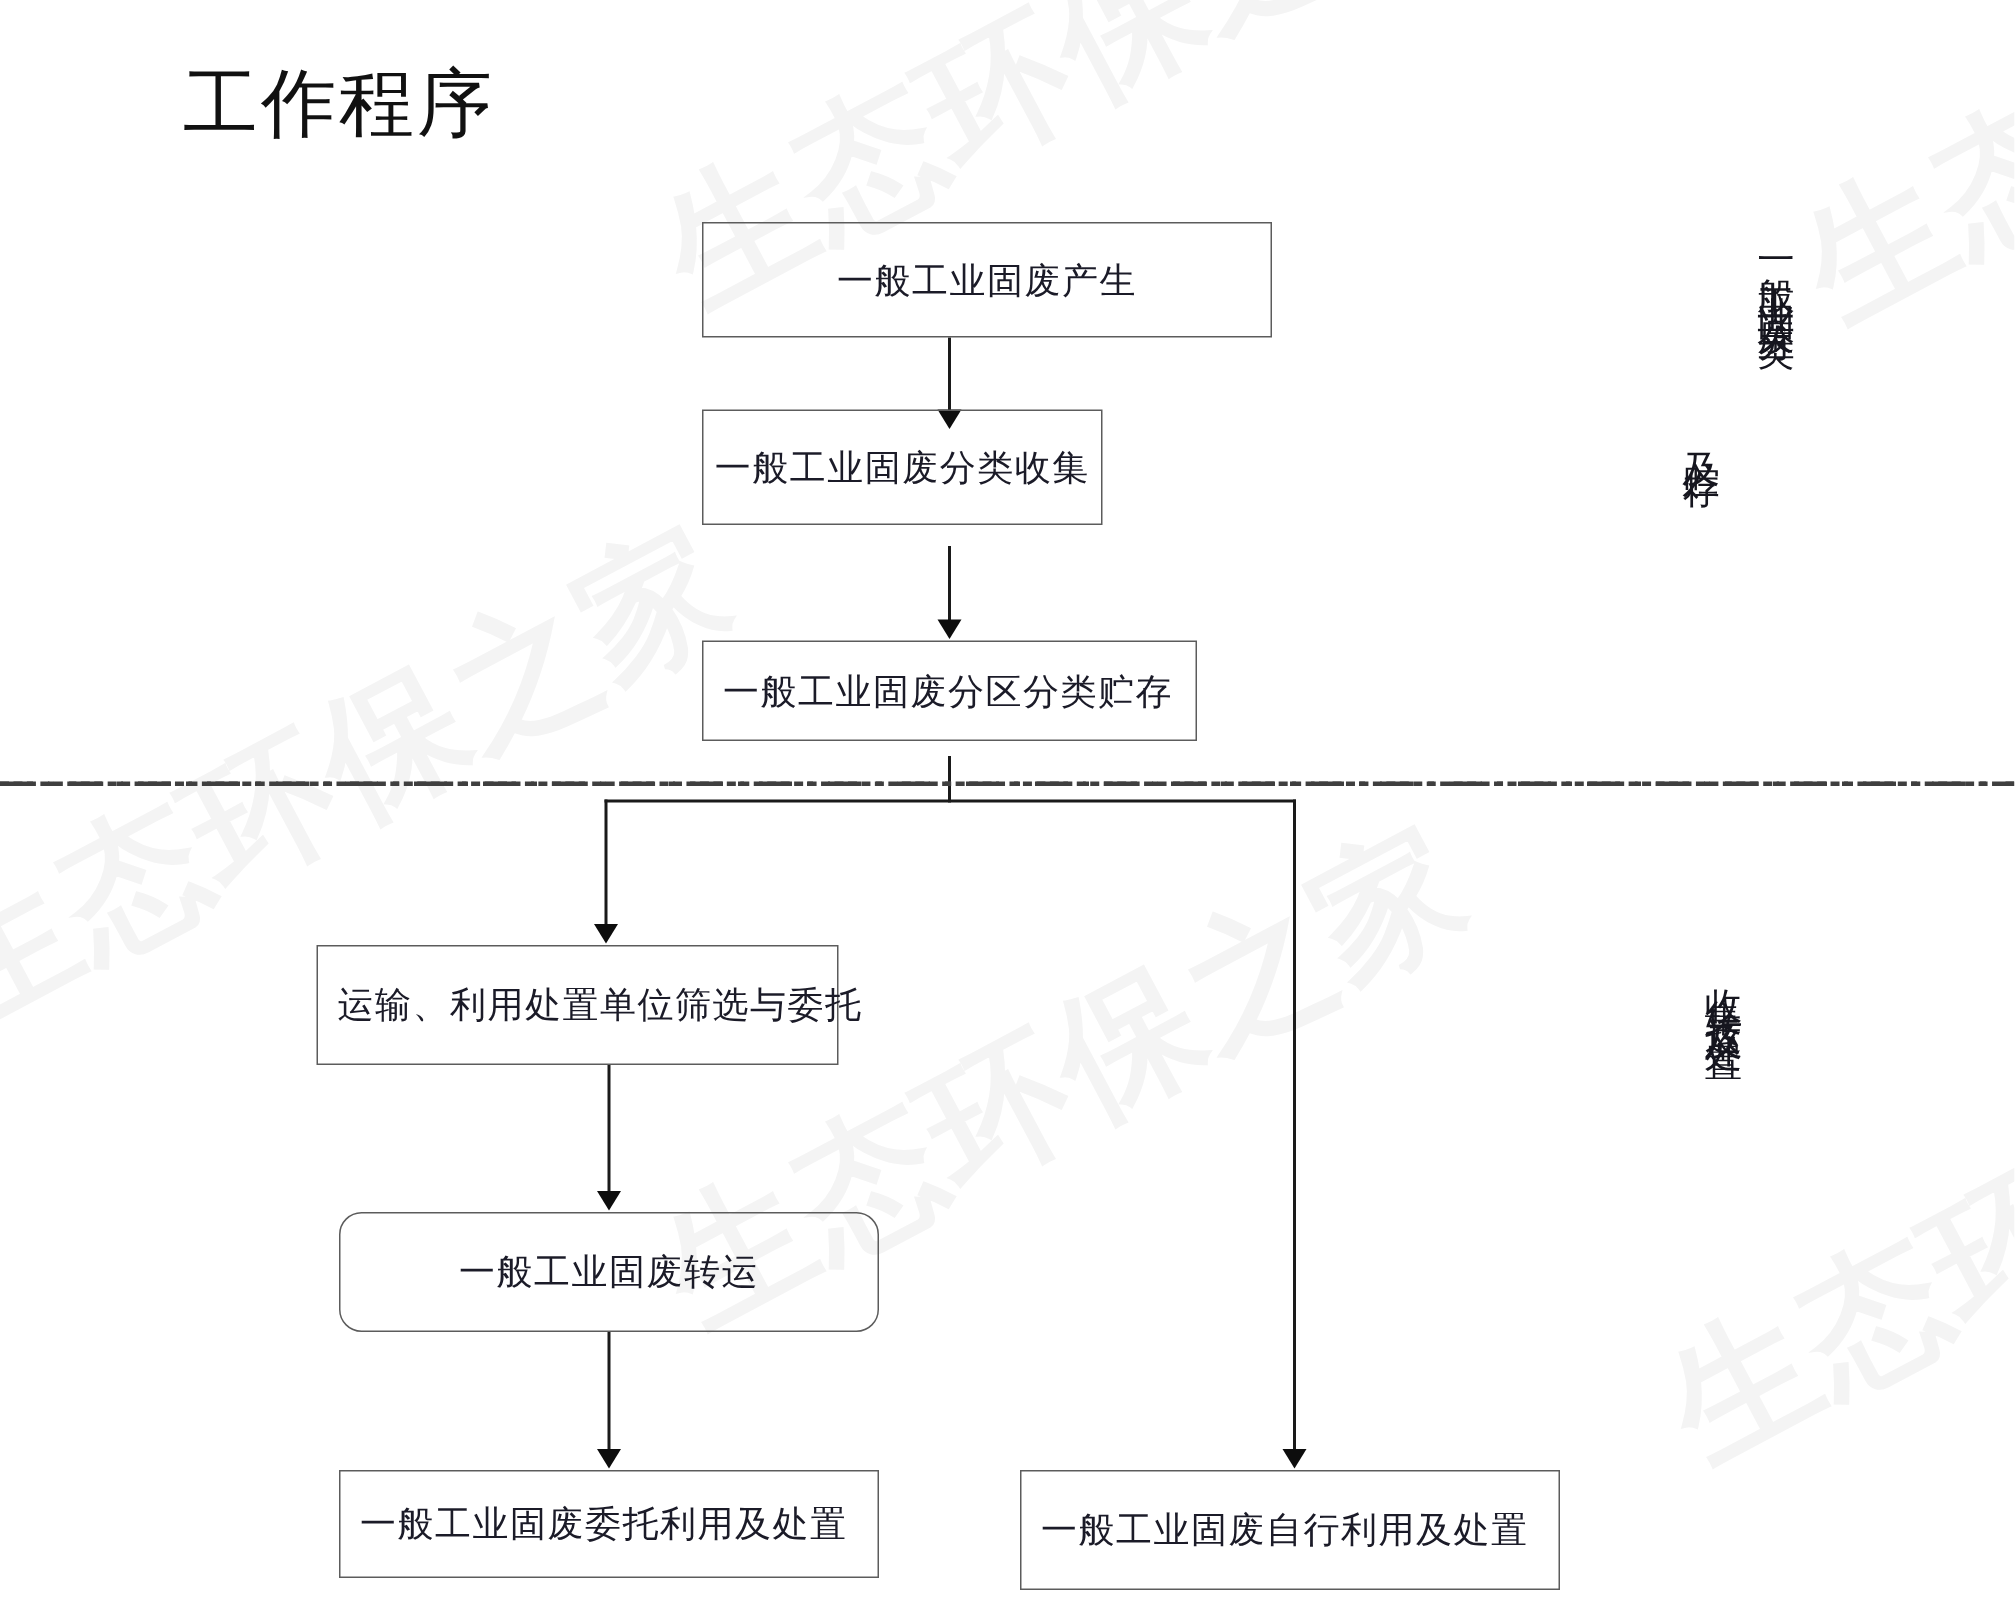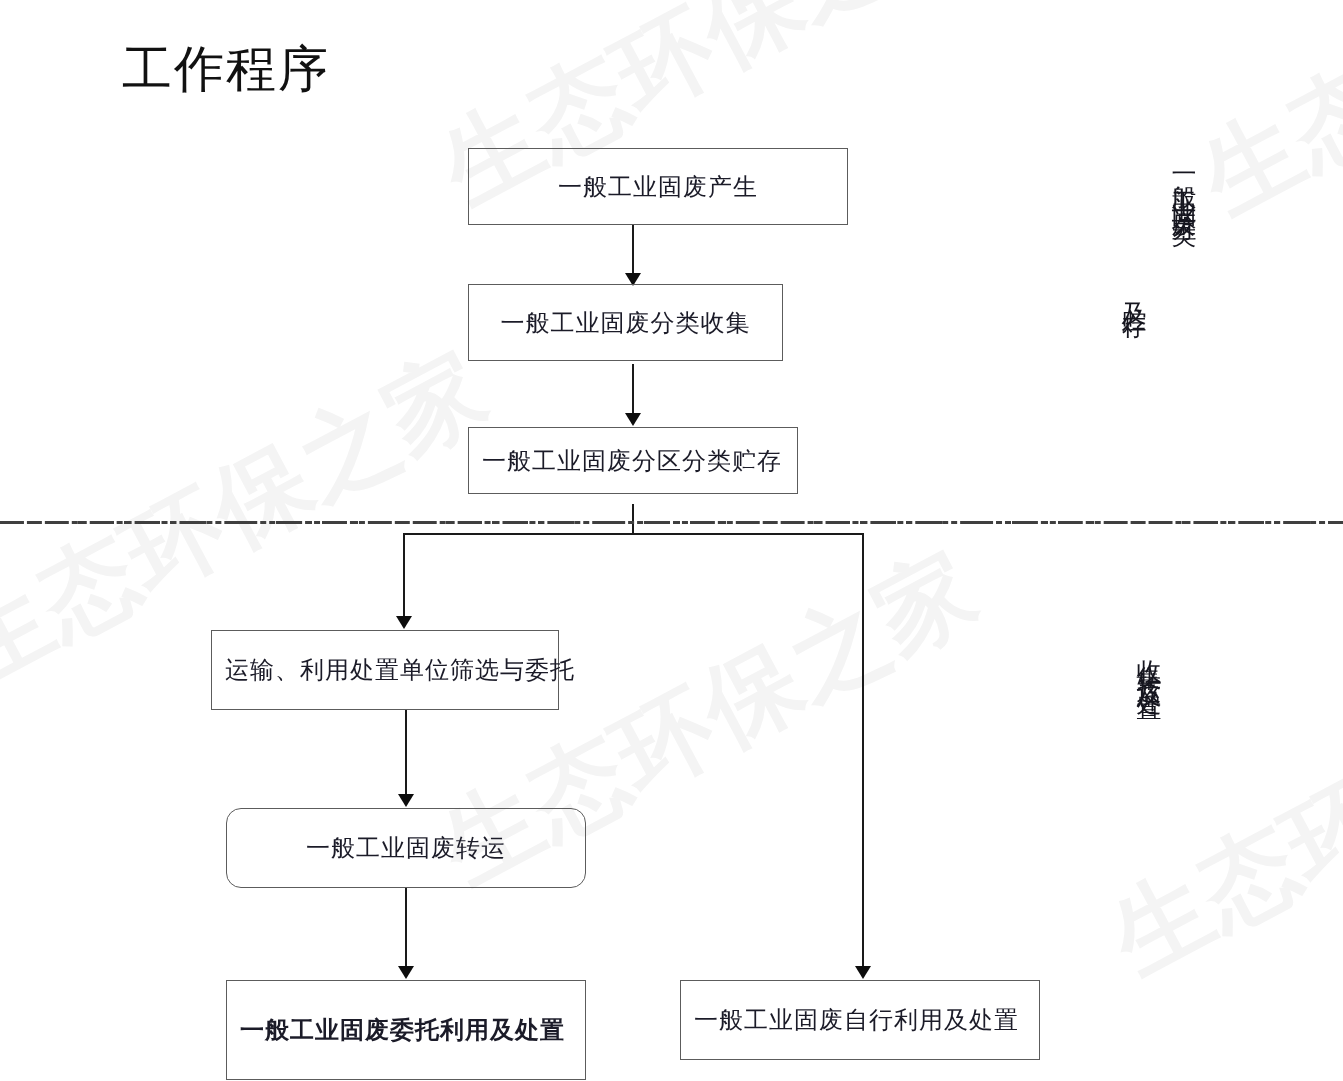--- a/index.html
+++ b/index.html
@@ -164,37 +164,37 @@
 
   <div class="conn v" style="left:405px; top:888px; height:79px;"></div>
   <div class="arrowhead" style="left:398px; top:966px;"></div>
 
   <div class="separator" style="top:521px;"></div>
 
   <div class="node" style="left:468px; top:148px; width:380px; height:77px;">
     <span class="node-label">一般工业固废产生</span>
   </div>
 
-  <div class="node" style="left:468px; top:284px; width:315px; height:77px;">
+  <div class="node" style="left:468px; top:273px; width:267px; height:77px;">
     <span class="node-label">一般工业固废分类收集</span>
   </div>
 
   <div class="node align-left" style="left:468px; top:427px; width:330px; height:67px;">
     <span class="node-label">一般工业固废分区分类贮存</span>
   </div>
 
   <div class="node align-left" style="left:211px; top:630px; width:348px; height:80px;">
     <span class="node-label">运输、利用处置单位筛选与委托</span>
   </div>
 
   <div class="node" style="left:226px; top:808px; width:360px; height:80px;border-radius:15px;">
     <span class="node-label">一般工业固废转运</span>
   </div>
 
-  <div class="node align-left" style="left:226px; top:980px; width:360px; height:100px;font-weight:bold;">
+  <div class="node align-left" style="left:226px; top:980px; width:360px; height:72px;">
     <span class="node-label">一般工业固废委托利用及处置</span>
   </div>
 
   <div class="node align-left" style="left:680px; top:980px; width:360px; height:80px;">
     <span class="node-label">一般工业固废自行利用及处置</span>
   </div>
 
   <div class="vlabel" style="left:1163px; top:160px;">一般工业固废分类</div>
   <div class="vlabel" style="left:1113px; top:282px;">及贮存</div>
   <div class="vlabel" style="left:1128px; top:640px;">收集转运及处置</div>

